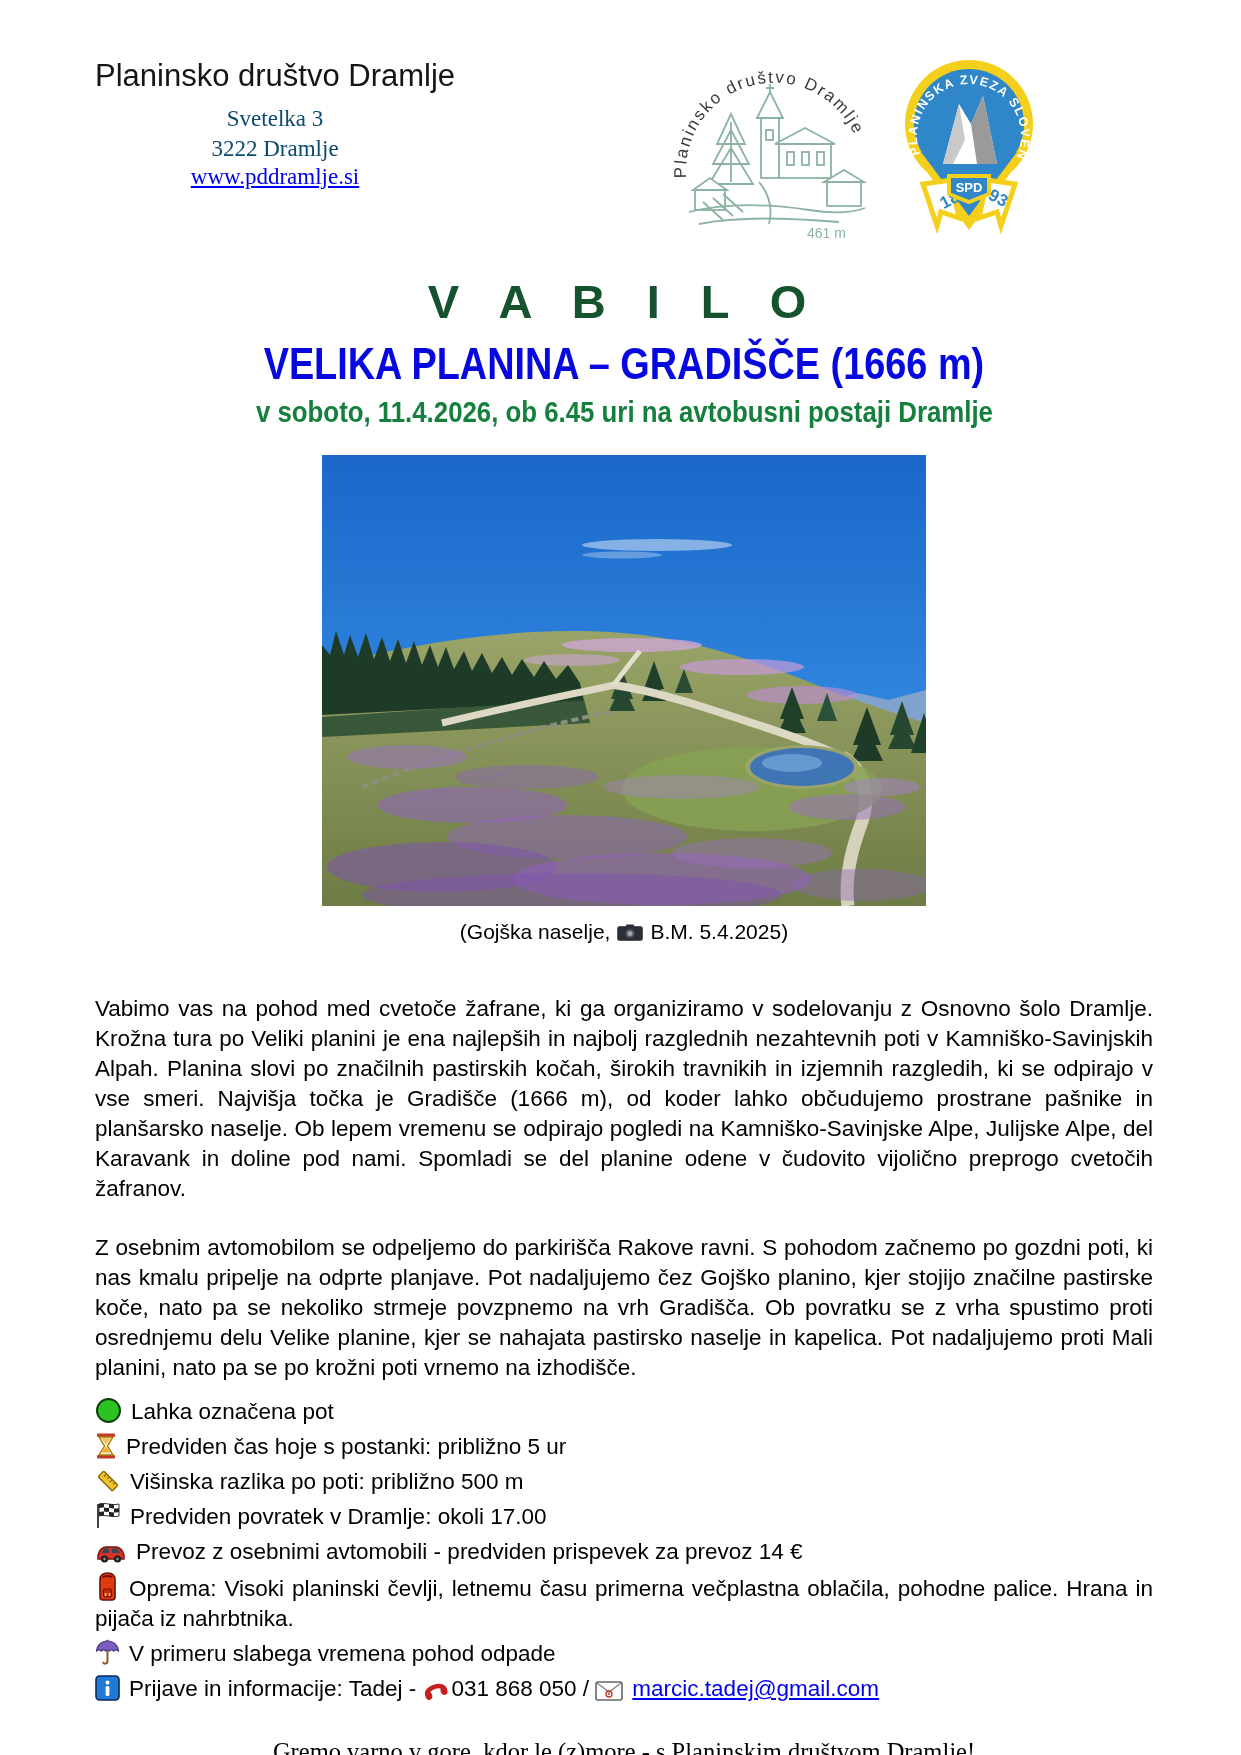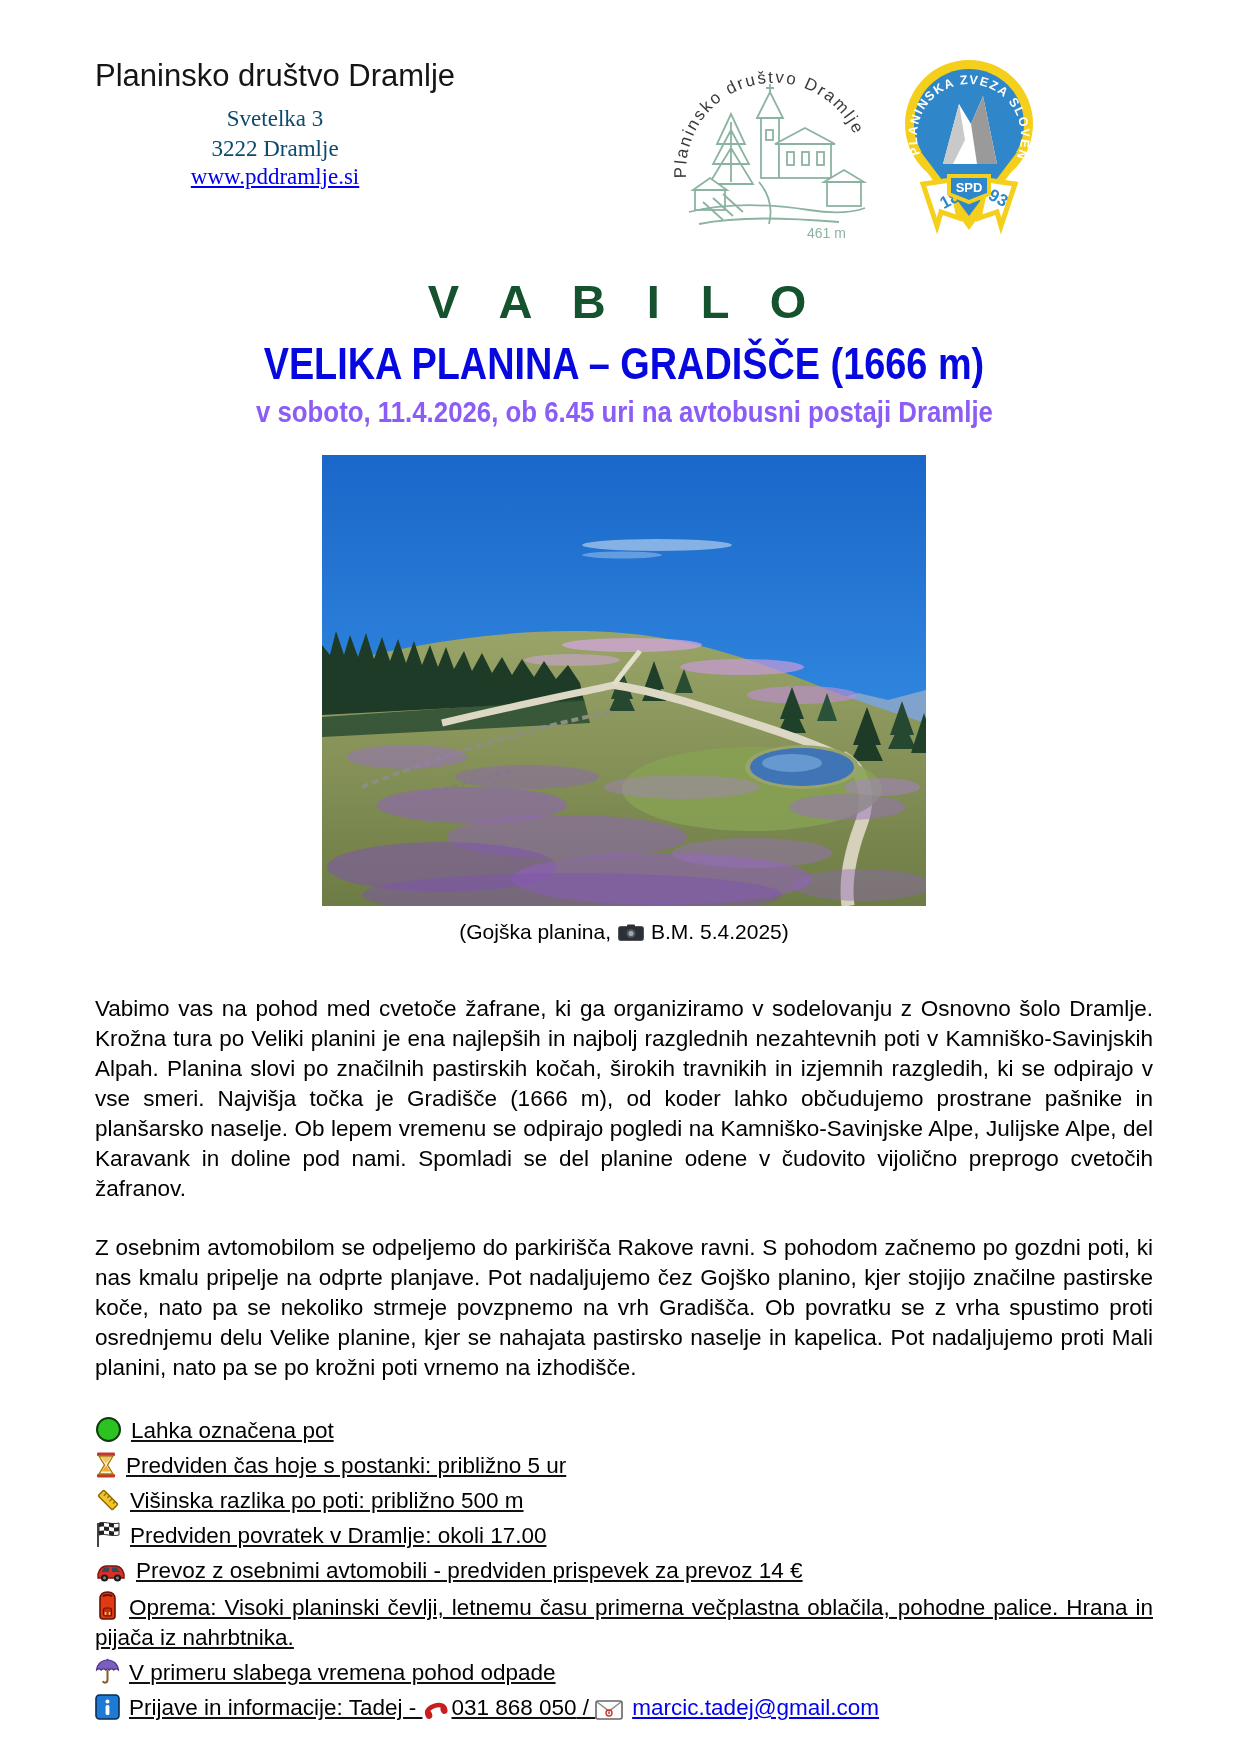--- a/index.html
+++ b/index.html
@@ -18,21 +18,21 @@
   .head1{font-size:44px;font-weight:700;margin-top:10px;}
   .head2{font-size:30px;font-weight:700;margin-top:6px;}
   
   .photo-wrap{margin-top:26px;text-align:center;}
   .caption{margin-top:10px;text-align:center;font-size:21px;color:#000;display:flex;justify-content:center;align-items:center;gap:7px;}
   
   .para{font-size:22.5px;line-height:30px;text-align:justify;margin:0;color:#000;}
   .p1{margin-top:50px;}
   .p2{margin-top:29px;}
   
-  .details{margin-top:33px;text-decoration:underline;}
+  .details{margin-top:14px;}
   .li{font-size:22.5px;line-height:30px;text-align:justify;margin-bottom:5px;color:#000;}
   .ic{display:inline-block;vertical-align:-5px;margin-right:9px;}
   .ic svg{display:block;}
   .contact-line{font-size:22.5px;line-height:30px;margin-top:2px;color:#000;}
   .email-link{color:#0000EE;text-decoration:underline;cursor:pointer;}
   
   .footer{margin-top:34px;text-align:center;font-family:"Liberation Serif",serif;font-size:24.5px;color:#000;}
 </style>
 </head>
 <body>
@@ -113,21 +113,21 @@
           <path d="M56,124 L96,124 L96,142 L76,150 L56,142 Z" fill="#2f86c9" stroke="#f4cf1b" stroke-width="4"></path>
           <text x="76" y="140" font-size="13" font-weight="bold" fill="#ffffff" text-anchor="middle">SPD</text>
         </svg>
       </span>
     </div>
   </div>
 
   <div class="title-block">
     <div class="vabilo">V A B I L O</div>
     <div class="head1" style="color:#0707df;"><span class="cond">VELIKA PLANINA – GRADIŠČE (1666 m)</span></div>
-    <div class="head2" style="color:#8b5cf6;"><span class="cond">v soboto, 11.4.2026, ob 6.45 uri na avtobusni postaji Dramlje</span></div>
+    <div class="head2" style="color:#15803d;"><span class="cond">v soboto, 11.4.2026, ob 6.45 uri na avtobusni postaji Dramlje</span></div>
   </div>
 
   <div class="photo-wrap">
     <svg width="604" height="451" viewBox="0 0 604 451" style="display:inline-block;">
       <defs>
         <linearGradient id="sky" x1="0" y1="0" x2="0" y2="1">
           <stop offset="0" stop-color="#1a67c9"></stop>
           <stop offset="0.55" stop-color="#2f85dd"></stop>
           <stop offset="1" stop-color="#9ecbee"></stop>
         </linearGradient>
@@ -185,21 +185,21 @@
       <ellipse cx="430" cy="398" rx="80" ry="15" fill="#9a6fc4" opacity="0.45"></ellipse>
       <ellipse cx="85" cy="302" rx="60" ry="12" fill="#9a6fc4" opacity="0.5"></ellipse>
       <ellipse cx="205" cy="322" rx="72" ry="12" fill="#8f63bd" opacity="0.45"></ellipse>
       <ellipse cx="525" cy="352" rx="58" ry="13" fill="#9a6fc4" opacity="0.5"></ellipse>
       <ellipse cx="560" cy="332" rx="38" ry="9" fill="#a77fd0" opacity="0.5"></ellipse>
       <ellipse cx="360" cy="332" rx="78" ry="12" fill="#a77fd0" opacity="0.4"></ellipse>
       <ellipse cx="250" cy="440" rx="210" ry="22" fill="#7e54ad" opacity="0.5"></ellipse>
       <ellipse cx="540" cy="430" rx="70" ry="16" fill="#8f63bd" opacity="0.4"></ellipse>
     </svg>
     <div class="caption">
-      <span>(Gojška planina,</span>
+      <span>(Gojška naselje,</span>
       <span class="ic" style="vertical-align:-3px;margin:0;">
         <svg width="26" height="17" viewBox="0 0 26 17">
             <rect x="0.5" y="2.5" width="25" height="14" rx="2" fill="#2b2f38" stroke="#555"></rect>
             <rect x="9" y="0.5" width="8" height="4" rx="1" fill="#2b2f38"></rect>
             <circle cx="13" cy="9.5" r="4.5" fill="#555"></circle>
             <circle cx="13" cy="9.5" r="2.5" fill="#9ab"></circle>
           </svg>
       </span>
       <span>B.M. 5.4.2025)</span>
     </div>

